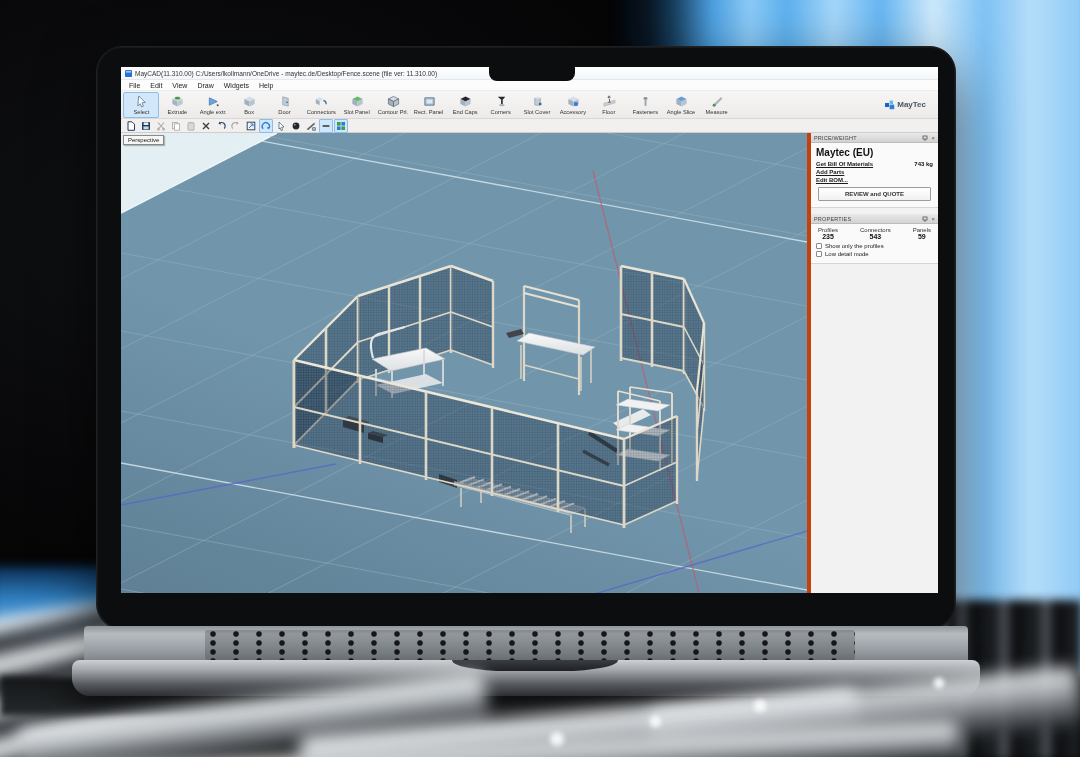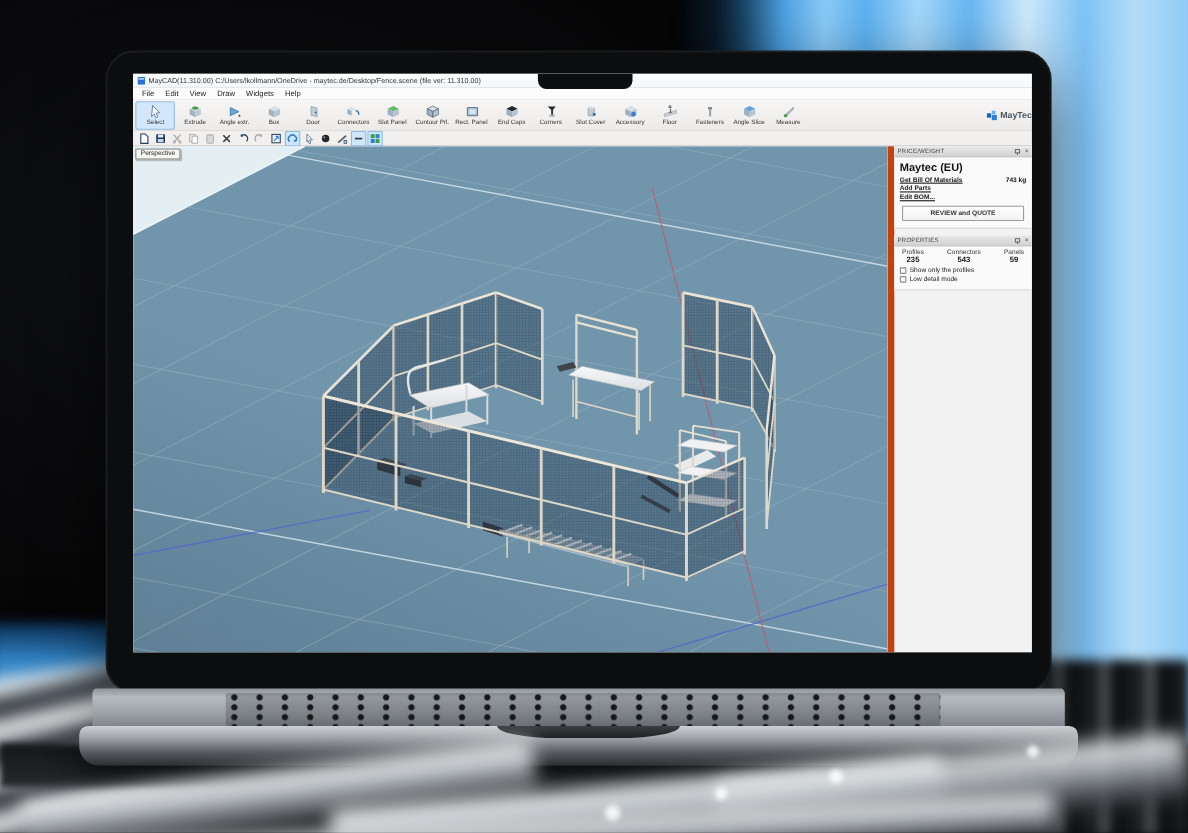--- a/index.html
+++ b/index.html
@@ -53,34 +53,34 @@
   .menubar{position:absolute;left:0;top:13px;width:817px;height:11px;background:#fcfcfc;display:flex;align-items:center;
     padding-left:3px;box-sizing:border-box;border-bottom:1px solid #ececec;}
   .menubar span{font-size:7px;color:#222;padding:0 5px;}
   .toolbar{position:absolute;left:0;top:24px;width:817px;height:28px;display:flex;align-items:center;
     background:linear-gradient(180deg,#f7f6f5,#ecebe9);border-bottom:1px solid #d9d8d6;box-sizing:border-box;padding-left:2px;}
   .tb-btn{width:36px;height:26px;flex:0 0 auto;display:flex;flex-direction:column;align-items:center;justify-content:center;
     border:1px solid transparent;border-radius:2px;box-sizing:border-box;}
   .tb-btn.sel{background:#d2e8fa;border-color:#8fbde6;}
   .tb-btn svg{width:13px;height:13px;display:block;}
   .tb-lbl{font-size:6px;color:#333;white-space:nowrap;margin-top:1px;transform:scale(.95);}
-  .brand{margin-left:auto;display:flex;align-items:center;gap:2px;padding-right:0;}
+  .brand{margin-left:auto;display:flex;align-items:center;gap:2px;padding-right:12px;}
   .brand .bt{font-size:8px;color:#4a5560;font-weight:bold;}
   .quickbar{position:absolute;left:0;top:52px;width:817px;height:14px;background:#f1f0ef;border-bottom:1px solid #cfcecd;
     display:flex;align-items:center;gap:1px;padding-left:3px;box-sizing:border-box;}
   .qb{width:12px;height:12px;display:flex;align-items:center;justify-content:center;border:1px solid transparent;border-radius:1px;}
   .qb svg{width:10px;height:10px;display:block;}
   .qb.hl{background:#cfe7fa;border-color:#8fbde6;}
 
   .workspace{position:absolute;left:0;top:66px;width:817px;height:460px;}
   .viewport{position:absolute;left:0;top:0;width:686px;height:460px;background:#e3eff2;}
   .persp{position:absolute;left:2px;top:2px;background:#f6f6f4;border:1px solid #8a8a86;font-size:6px;color:#222;
     padding:1px 4px;box-shadow:1px 1px 1px rgba(0,0,0,.25);z-index:5;}
 
-  .dock{position:absolute;left:686px;top:0;width:131px;height:460px;background:#f2f2f2;border-left:6px solid #c2410c;box-sizing:border-box;}
+  .dock{position:absolute;left:686px;top:0;width:131px;height:460px;background:#f2f2f2;border-left:4px solid #c2410c;box-sizing:border-box;}
   .panel{margin:0 0 6px 0;background:#fafafa;border-bottom:1px solid #d6d6d6;}
   .p-hdr{height:10px;background:linear-gradient(180deg,#e9e9e9,#d2d2d2);border-bottom:1px solid #bcbcbc;
     display:flex;align-items:center;padding:0 3px;box-sizing:border-box;}
   .p-hdr .ht{font-size:5.5px;color:#444;letter-spacing:.2px;flex:1;}
   .p-hdr .hx{font-size:6px;color:#555;line-height:6px;margin-left:3px;}
   .p-body{padding:3px 5px 4px 5px;}
   .region{font-size:10px;font-weight:bold;color:#111;margin:1px 0 3px 0;}
   .lrow{display:flex;align-items:center;margin:2px 0;}
   .lnk{font-size:6px;font-weight:bold;color:#1a1a1a;text-decoration:underline;}
   .kg{margin-left:auto;font-size:6px;font-weight:bold;color:#111;}

